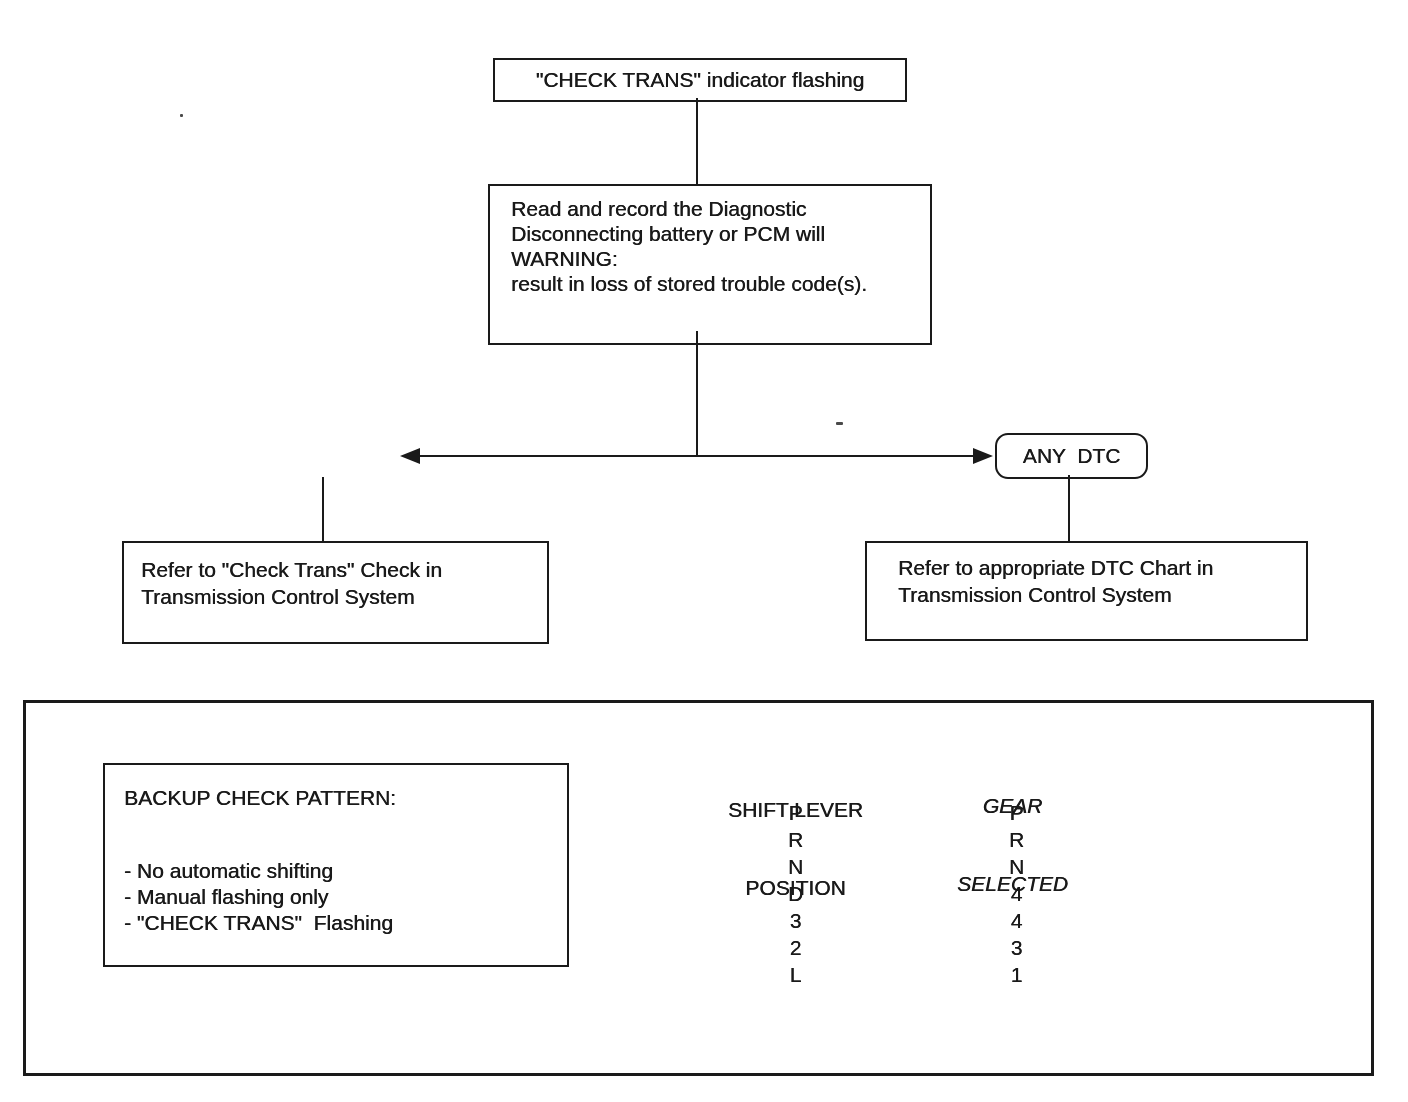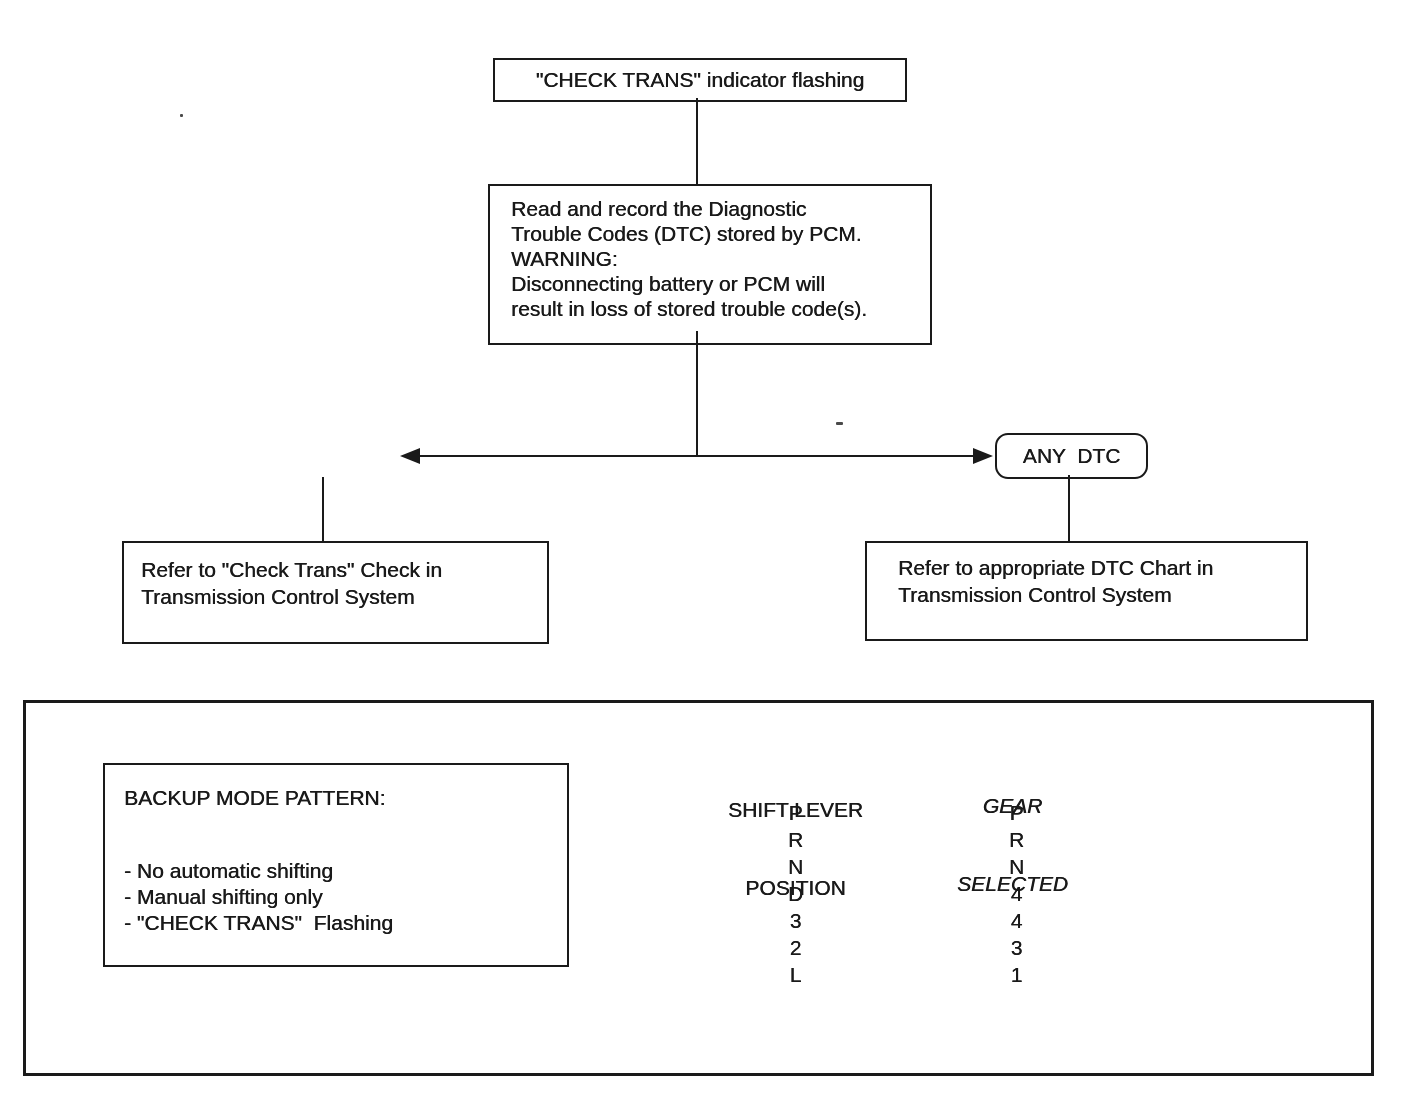--- a/index.html
+++ b/index.html
@@ -54,23 +54,22 @@
   <div class="speck" style="left:836px; top:422px; width:7px; height:3px;"></div>
 
   <div class="box center" style="left:493px; top:58px; width:410px; height:40px;">
     <span class="tl">"CHECK TRANS" indicator flashing</span>
   </div>
 
   <div class="vline" style="left:696px; top:98px; height:86px;"></div>
 
   <div class="box readbox-text" style="left:488px; top:184px; width:419px; height:147px;">
     <div class="tl">Read and record the Diagnostic</div>
-    <div class="tl">Trouble Codes (DTC) stored by PCM.</div>
+    <div class="tl">Disconnecting battery or PCM will</div>
     <div class="tl">WARNING:</div>
-    <div class="tl">Disconnecting battery or PCM will</div>
     <div class="tl">result in loss of stored trouble code(s).</div>
   </div>
 
   <div class="vline" style="left:696px; top:331px; height:125px;"></div>
 
   <div class="hline" style="left:416px; top:455px; width:562px;"></div>
   <div class="arr w" style="left:400px; top:448px;"></div>
   <div class="arr e" style="left:973px; top:448px;"></div>
 
 
@@ -88,24 +87,24 @@
   </div>
 
   <div class="box referbox-text" style="left:865px; top:541px; width:408px; height:85px; padding-top:11px; padding-left:31px;">
     <div class="tl">Refer to appropriate DTC Chart in</div>
     <div class="tl">Transmission Control System</div>
   </div>
 
   <div class="box panel" style="left:23px; top:700px; width:1345px; height:370px;"></div>
 
   <div class="box backup-content" style="left:103px; top:763px; width:443px; height:179px;">
-    <div class="tl">BACKUP MODE PATTERN:</div>
+    <div class="tl">BACKUP CHECK PATTERN:</div>
     <div class="backup-items">
       <div class="tl">- No automatic shifting</div>
-      <div class="tl">- Manual shifting only</div>
+      <div class="tl">- Manual flashing only</div>
       <div class="tl">- "CHECK TRANS"  Flashing</div>
     </div>
   </div>
 
   <div class="thead" style="left:693px; top:745px; width:205px;">
     <div class="tl">SHIFT LEVER</div>
     <div class="tl">POSITION</div>
   </div>
   <div class="thead" style="left:910px; top:741px; width:205px;font-style:italic;">
     <div class="tl">GEAR</div>

